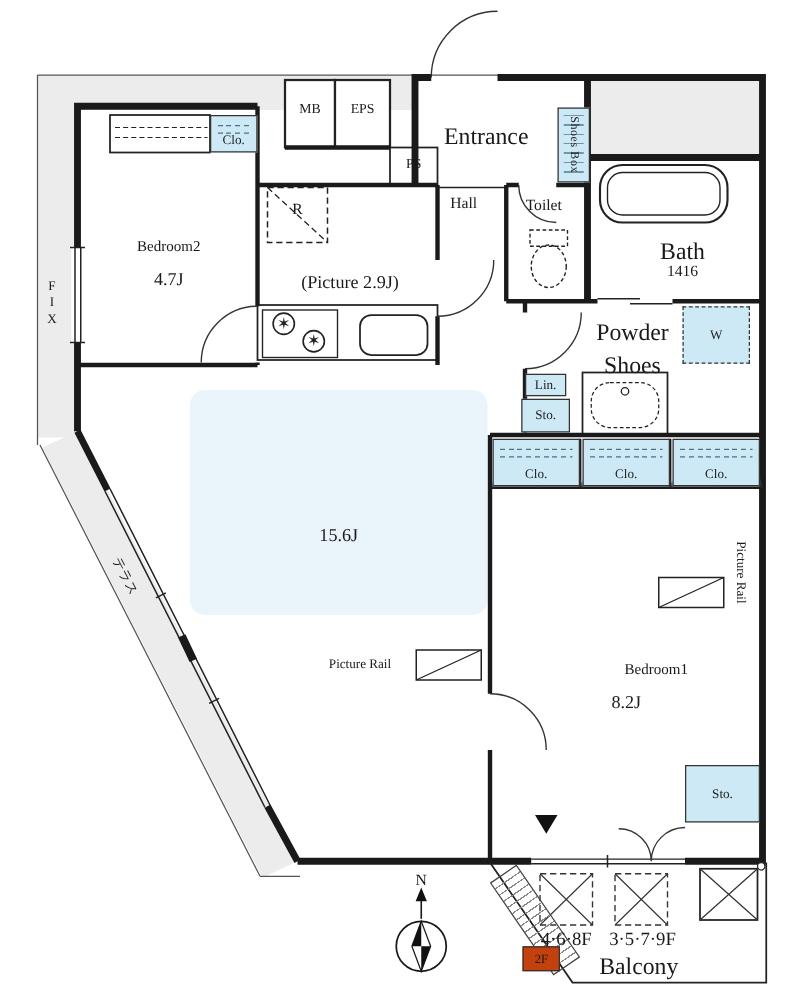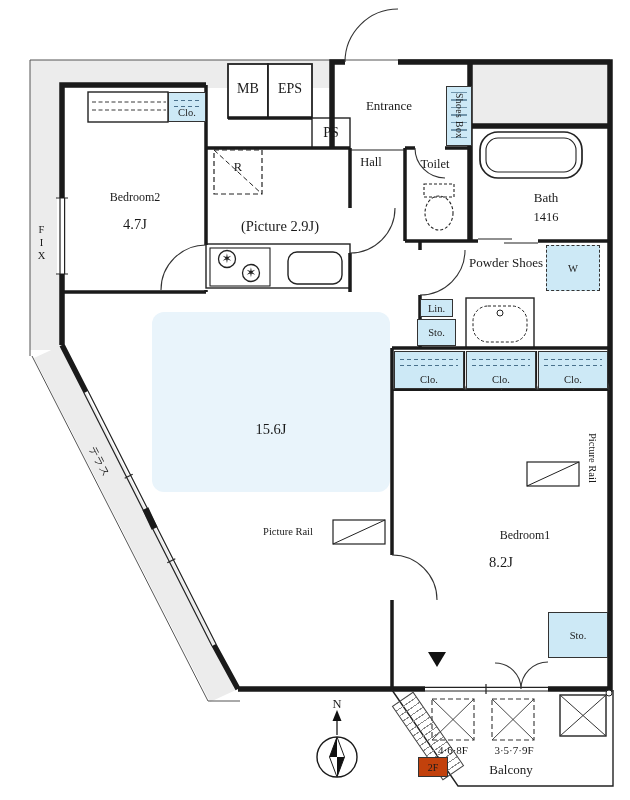--- a/index.html
+++ b/index.html
@@ -1,22 +1,22 @@
 <!DOCTYPE html>
 <html><head>
 <meta charset="utf-8">
 <style>
   html,body{margin:0;padding:0;background:#fff}
   #plan{position:relative;width:630px;height:800px;background:#fff;overflow:hidden;
         font-family:"Liberation Serif",serif;color:#1a1a1a}
   #plan svg{position:absolute;left:0;top:0}
   .lb{position:absolute;text-align:center;line-height:1.3;white-space:nowrap}
   .wrap{white-space:normal;line-height:1.35}
-  .s16{font-size:12px}.s14{font-size:14.5px}.s13{font-size:13px}.s12{font-size:12.5px}
-  .s11{font-size:14px}.s10{font-size:10.5px}.s8{font-size:11px}
+  .s16{font-size:12px}.s14{font-size:14.5px}.s13{font-size:19px}.s12{font-size:12.5px}
+  .s11{font-size:11px}.s10{font-size:10.5px}.s8{font-size:15px}
   .f9{font-size:9.5px}.f10{font-size:10px}.f11{font-size:11.5px}
   .bluebox{position:absolute;box-sizing:border-box;background:#cde9f6;border:1.3px solid #333;
            display:flex;align-items:center;justify-content:center;font-size:10.5px;color:#222}
   .hatchtop{align-items:flex-end;padding-bottom:3px;
     background-image:repeating-linear-gradient(90deg,#49718c 0 4px,transparent 4px 7px),
                      repeating-linear-gradient(90deg,#49718c 0 4px,transparent 4px 7px);
     background-size:calc(100% - 10px) 1.2px,calc(100% - 10px) 1.2px;
     background-position:5px 7px,5px 13px;background-repeat:no-repeat}
   .dash{border-style:dashed}
   .vrl{writing-mode:vertical-rl}

